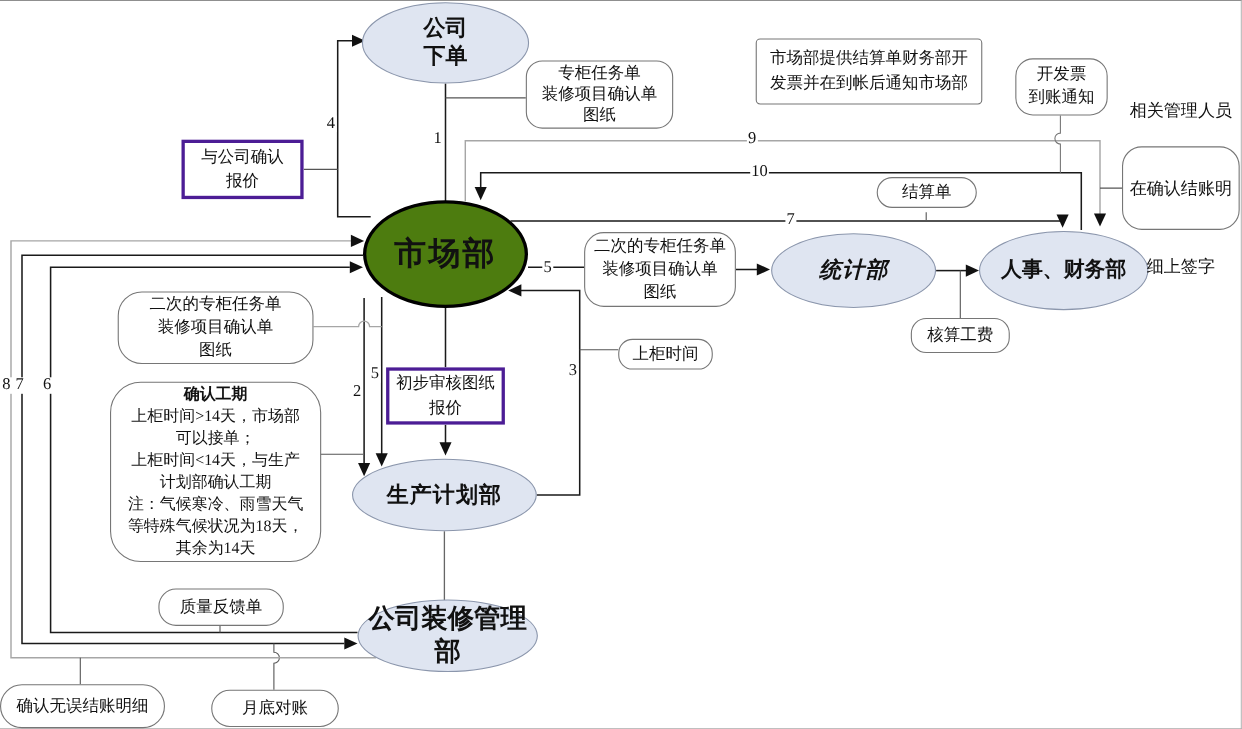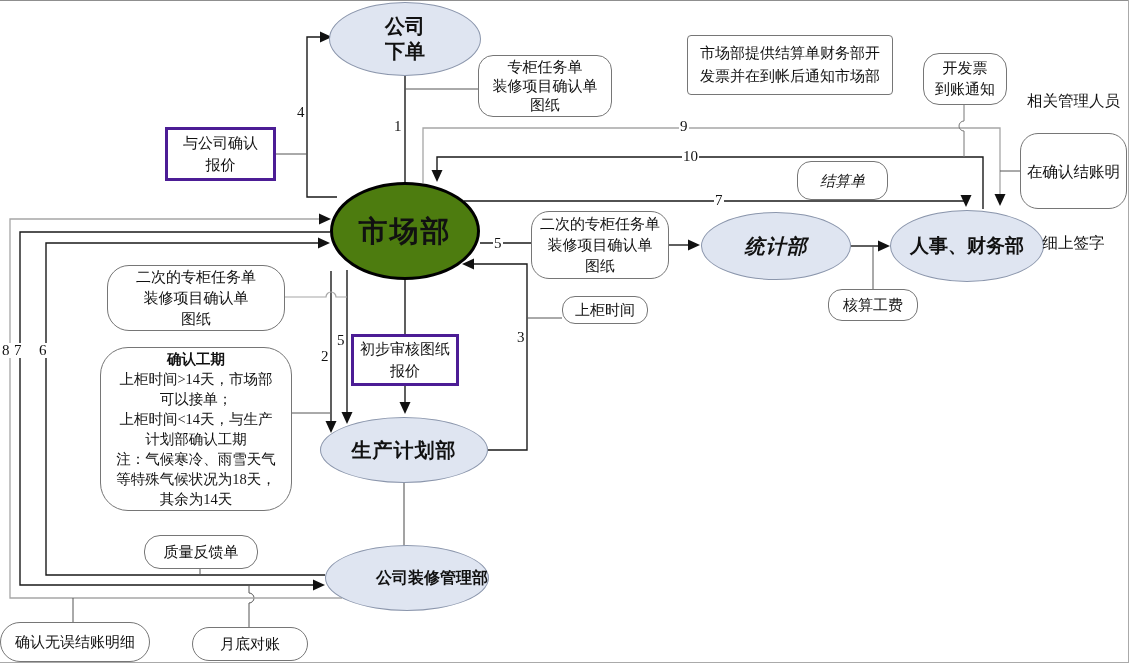--- a/index.html
+++ b/index.html
@@ -147,21 +147,21 @@
   </div>
 
   <div class="node ellipse" style="left:890px;top:210px;width:154px;height:72px;font-size:19px;">
     <div>人事、财务部</div>
   </div>
 
   <div class="node ellipse" style="left:320px;top:417px;width:168px;height:66px;font-size:20px;letter-spacing:1px;">
     <div>生产计划部</div>
   </div>
 
-  <div class="node ellipse" style="left:325px;top:545px;width:164px;height:66px;font-size:16px;align-items:flex-end;">
+  <div class="node ellipse" style="left:325px;top:545px;width:164px;height:66px;font-size:24px;align-items:flex-end;">
     <div>公司装修管理部</div>
   </div>
 
   <div class="node rectbox" style="left:165px;top:127px;width:111px;height:54px;">
     <div>与公司确认</div>
     <div>报价</div>
   </div>
 
   <div class="node rectbox" style="left:351px;top:334px;width:108px;height:52px;">
     <div>初步审核图纸</div>
@@ -183,31 +183,31 @@
     <div>开发票</div>
     <div>到账通知</div>
   </div>
 
   <div class="node roundbox" style="left:1020px;top:133px;width:107px;height:76px;border-radius:18px;line-height:23px;font-size:15.5px;gap:48px;">
     <div>相关管理人员</div>
     <div>在确认结账明</div>
     <div>细上签字</div>
   </div>
 
-  <div class="node roundbox" style="left:797px;top:161px;width:91px;height:39px;border-radius:14px;font-style:italic;">
+  <div class="node roundbox" style="left:797px;top:161px;width:91px;height:28px;border-radius:14px;">
     <div>结算单</div>
   </div>
 
   <div class="node roundbox" style="left:531px;top:211px;width:138px;height:68px;border-radius:18px;line-height:21px;">
     <div>二次的专柜任务单</div>
     <div>装修项目确认单</div>
     <div>图纸</div>
   </div>
 
-  <div class="node roundbox" style="left:562px;top:296px;width:86px;height:28px;border-radius:13px;">
+  <div class="node roundbox" style="left:562px;top:308px;width:86px;height:28px;border-radius:13px;">
     <div>上柜时间</div>
   </div>
 
   <div class="node roundbox" style="left:107px;top:265px;width:178px;height:66px;border-radius:22px;line-height:21px;">
     <div>二次的专柜任务单</div>
     <div>装修项目确认单</div>
     <div>图纸</div>
   </div>
 
   <div class="node roundbox" style="left:100px;top:347px;width:192px;height:164px;border-radius:28px;font-size:14.5px;line-height:20px;">

